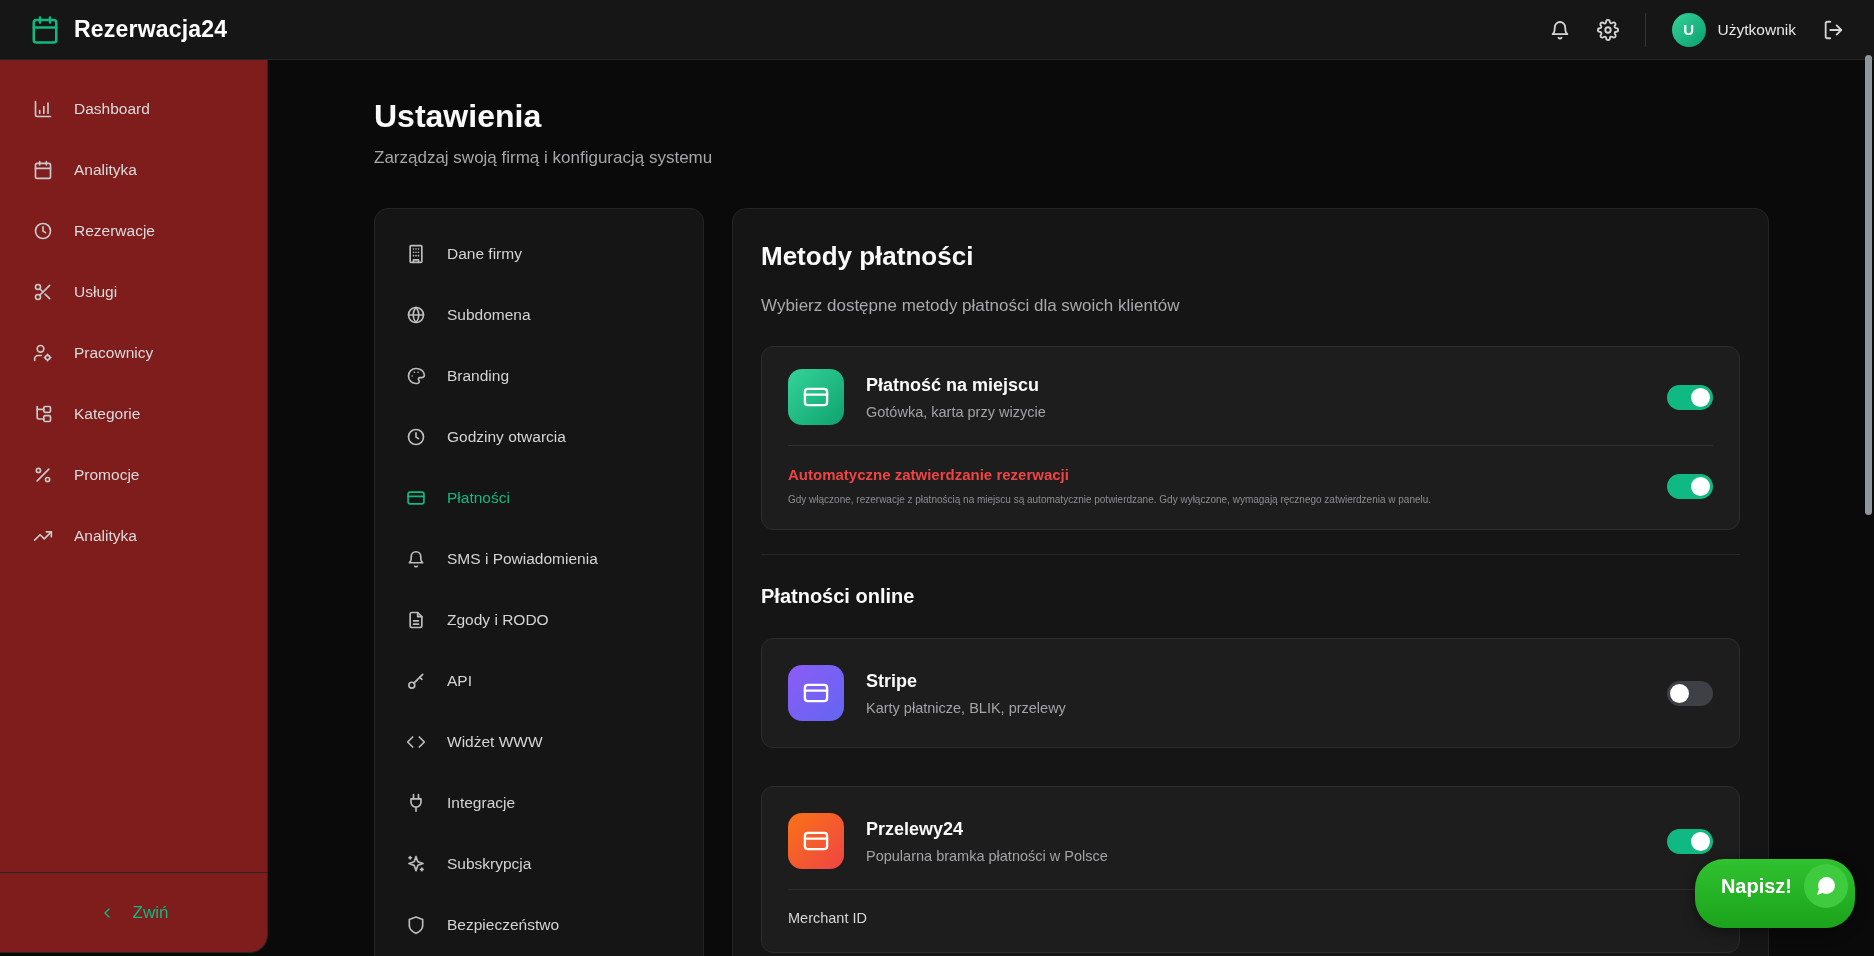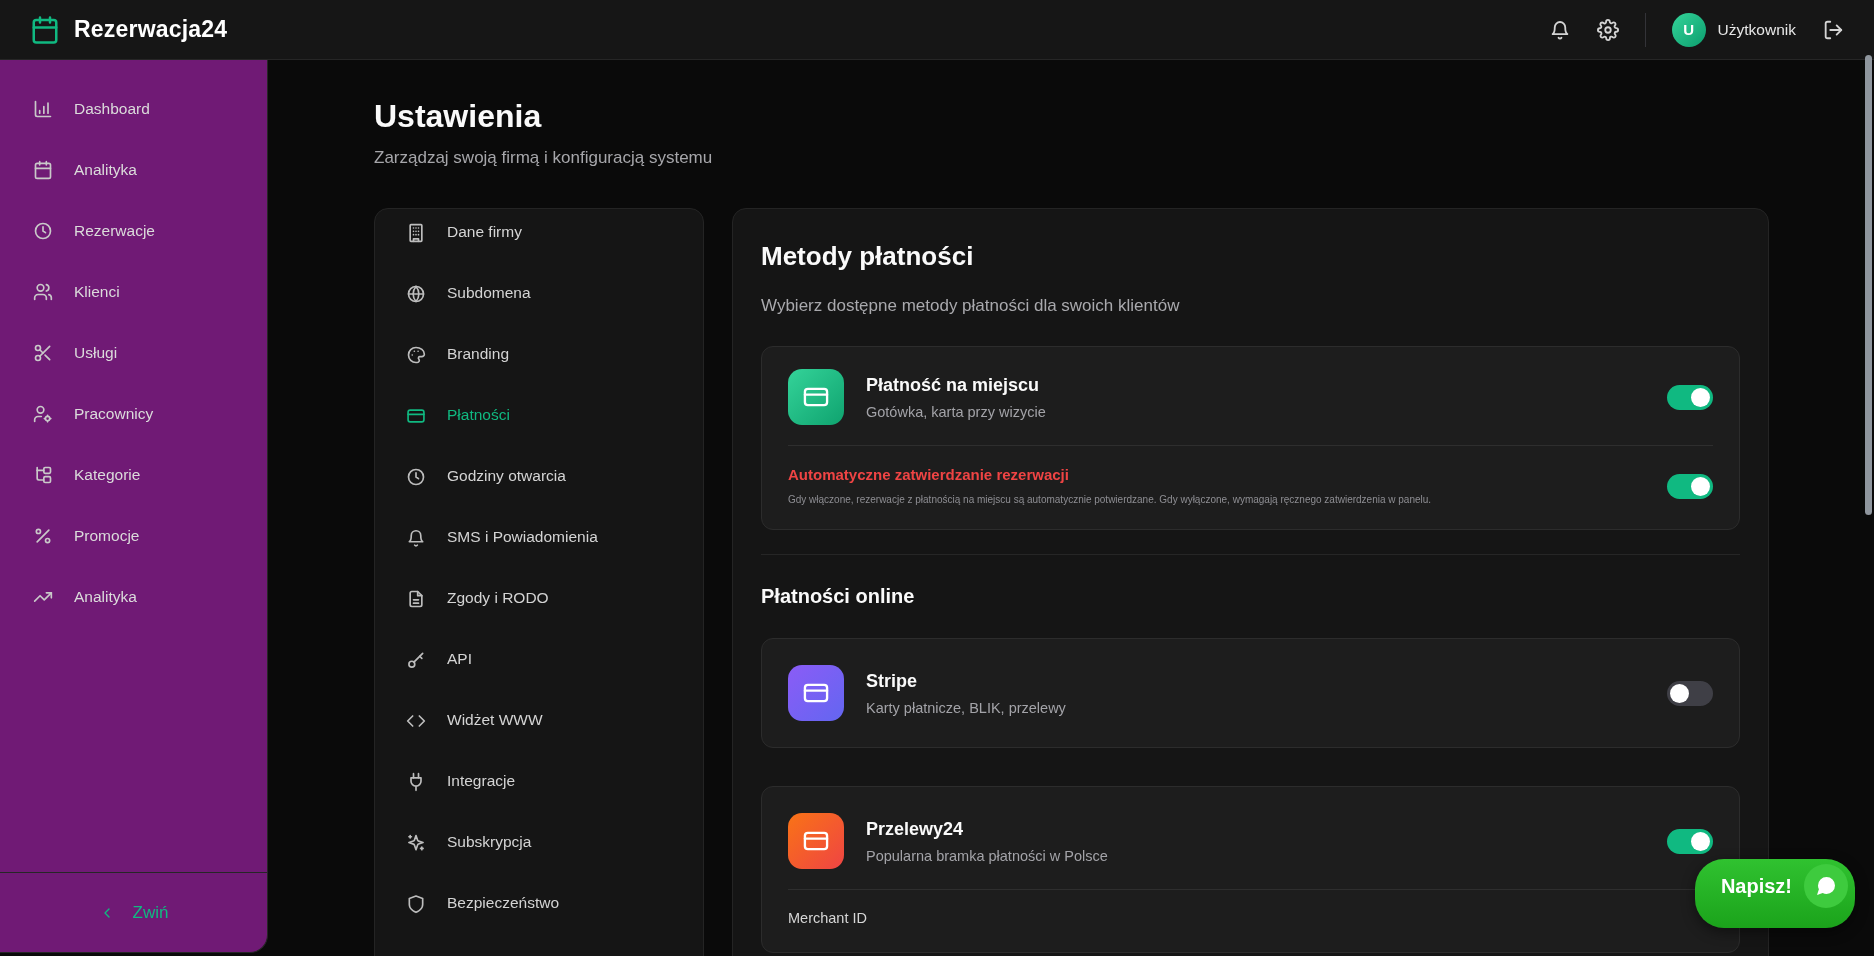--- a/index.html
+++ b/index.html
@@ -31,21 +31,21 @@
     width:34px; height:34px; border-radius:50%;
     background:linear-gradient(135deg,#34d399,#0c9e6e);
     display:flex; align-items:center; justify-content:center;
     font-size:15px; font-weight:bold; color:#fff;
   }
   .user-name { font-size:15.5px; color:#e7e7e7; }
 
   
   .sidebar {
     position:absolute; top:60px; left:0; width:268px; height:893px;
-    background:#701a75; border-right:1px solid #262626; border-bottom:1px solid #262626;
+    background:#7f1d1d; border-right:1px solid #262626; border-bottom:1px solid #262626;
     border-bottom-right-radius:18px;
     display:flex; flex-direction:column; z-index:5;
   }
   .side-nav { flex:1; padding-top:27px; display:flex; flex-direction:column; gap:17px; }
   .side-item {
     display:flex; align-items:center; gap:21px; height:44px;
     padding:0 16px 0 33px; font-size:15.5px; color:#dbdbdb; cursor:pointer;
   }
   .side-item .icon svg { width:20px; height:20px; color:#c9c9c9; }
   .collapse {
@@ -62,21 +62,21 @@
   .page-sub { margin:14px 0 0; font-size:17px; line-height:20px; color:#a6a6aa; }
 
   .content { display:flex; align-items:flex-start; gap:28px; margin:40px 105px 0 106px; }
 
   
   .settings-nav {
     width:330px; flex:none; background:#151515;
     border:1px solid #242424; border-radius:14px; padding:14px 0;
   }
   .set-item {
-    height:61px; display:flex; align-items:flex-start; gap:21px;
+    height:61px; display:flex; align-items:center; gap:21px;
     padding:0 20px 0 31px; font-size:15.5px; color:#d4d4d4; cursor:pointer;
   }
   .set-item .icon svg { width:20px; height:20px; color:#bdbdbd; }
   .set-item.active { color:#10b981; }
   .set-item.active .icon svg { color:#10b981; }
 
   
   .panel {
     flex:1; background:#151515; border:1px solid #242424; border-radius:14px;
     padding:28px; min-height:780px;
@@ -216,31 +216,20 @@
           <svg viewBox="0 0 24 24" fill="none" stroke="currentColor" stroke-width="2" stroke-linecap="round" stroke-linejoin="round">
             <circle cx="12" cy="12" r="9"></circle>
             <path d="M12 7v5l3 2"></path>
           </svg>
         </span>
         <span>Rezerwacje</span>
       </div>
       <div class="side-item">
         <span class="icon">
           <svg viewBox="0 0 24 24" fill="none" stroke="currentColor" stroke-width="2" stroke-linecap="round" stroke-linejoin="round">
-            <path d="M16 21v-2a4 4 0 0 0-4-4H6a4 4 0 0 0-4 4v2"></path>
-            <circle cx="9" cy="7" r="4"></circle>
-            <path d="M22 21v-2a4 4 0 0 0-3-3.87"></path>
-            <path d="M16 3.13a4 4 0 0 1 0 7.75"></path>
-          </svg>
-        </span>
-        <span>Klienci</span>
-      </div>
-      <div class="side-item">
-        <span class="icon">
-          <svg viewBox="0 0 24 24" fill="none" stroke="currentColor" stroke-width="2" stroke-linecap="round" stroke-linejoin="round">
             <circle cx="6" cy="6" r="3"></circle>
             <circle cx="6" cy="18" r="3"></circle>
             <path d="M20 4 8.12 15.88"></path>
             <path d="M14.47 14.48 20 20"></path>
             <path d="M8.12 8.12 12 12"></path>
           </svg>
         </span>
         <span>Usługi</span>
       </div>
       <div class="side-item">
@@ -326,37 +315,37 @@
         </div>
         <div class="set-item">
           <span class="icon">
             <svg viewBox="0 0 24 24" fill="none" stroke="currentColor" stroke-width="2" stroke-linecap="round" stroke-linejoin="round">
               <path d="M12 3a9 9 0 1 0 0 18h1.5a2.5 2.5 0 0 0 1.8-4.2c-.9-1-.2-2.8 1.2-2.8H19a3 3 0 0 0 3-3c0-4.4-4.5-8-10-8z"></path>
               <path d="M7.5 12h.01M10 7.5h.01M14.5 7.5h.01"></path>
             </svg>
           </span>
           <span>Branding</span>
         </div>
+        <div class="set-item">
+          <span class="icon">
+            <svg viewBox="0 0 24 24" fill="none" stroke="currentColor" stroke-width="2" stroke-linecap="round" stroke-linejoin="round">
+              <circle cx="12" cy="12" r="9"></circle>
+              <path d="M12 7v5l3 2"></path>
+            </svg>
+          </span>
+          <span>Godziny otwarcia</span>
+        </div>
         <div class="set-item active">
           <span class="icon">
             <svg viewBox="0 0 24 24" fill="none" stroke="currentColor" stroke-width="2" stroke-linecap="round" stroke-linejoin="round">
               <rect x="2.5" y="5" width="19" height="14" rx="2.5"></rect>
               <path d="M2.5 10h19"></path>
             </svg>
           </span>
           <span>Płatności</span>
-        </div>
-        <div class="set-item">
-          <span class="icon">
-            <svg viewBox="0 0 24 24" fill="none" stroke="currentColor" stroke-width="2" stroke-linecap="round" stroke-linejoin="round">
-              <circle cx="12" cy="12" r="9"></circle>
-              <path d="M12 7v5l3 2"></path>
-            </svg>
-          </span>
-          <span>Godziny otwarcia</span>
         </div>
         <div class="set-item">
           <span class="icon">
             <svg viewBox="0 0 24 24" fill="none" stroke="currentColor" stroke-width="2" stroke-linecap="round" stroke-linejoin="round">
               <path d="M6.3 9a5.7 5.7 0 0 1 11.4 0c0 6 2.3 7.5 2.3 7.5H4s2.3-1.5 2.3-7.5"></path>
               <path d="M10.4 20.5a1.9 1.9 0 0 0 3.2 0"></path>
             </svg>
           </span>
           <span>SMS i Powiadomienia</span>
         </div>

